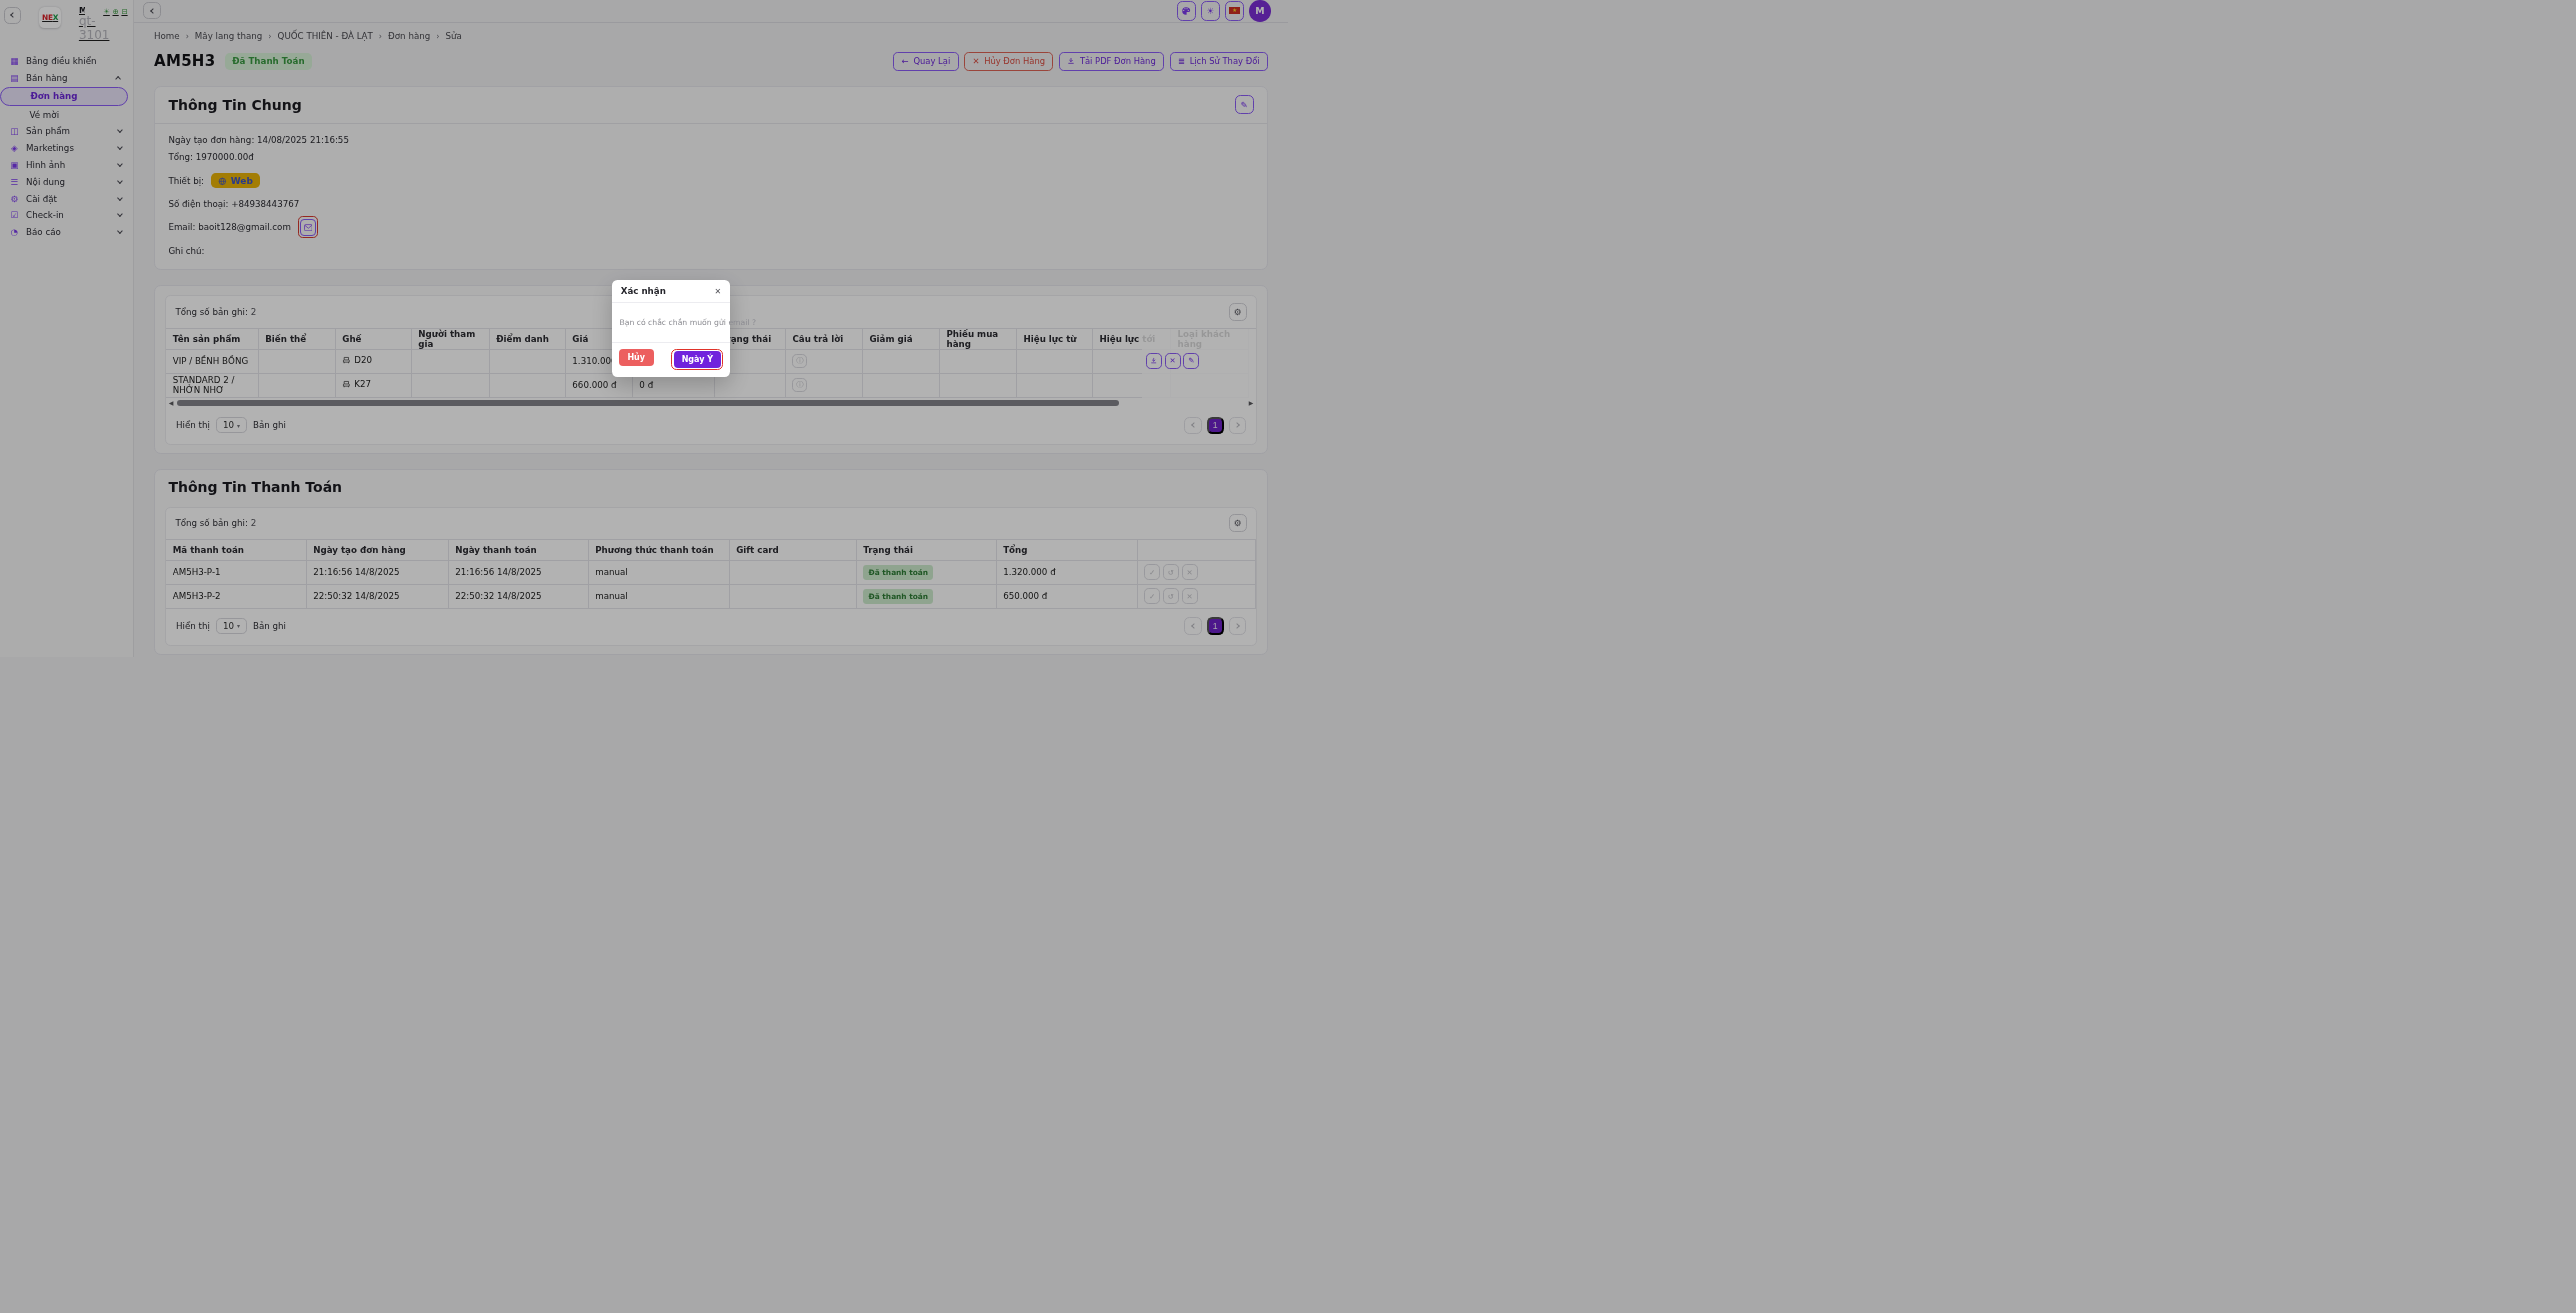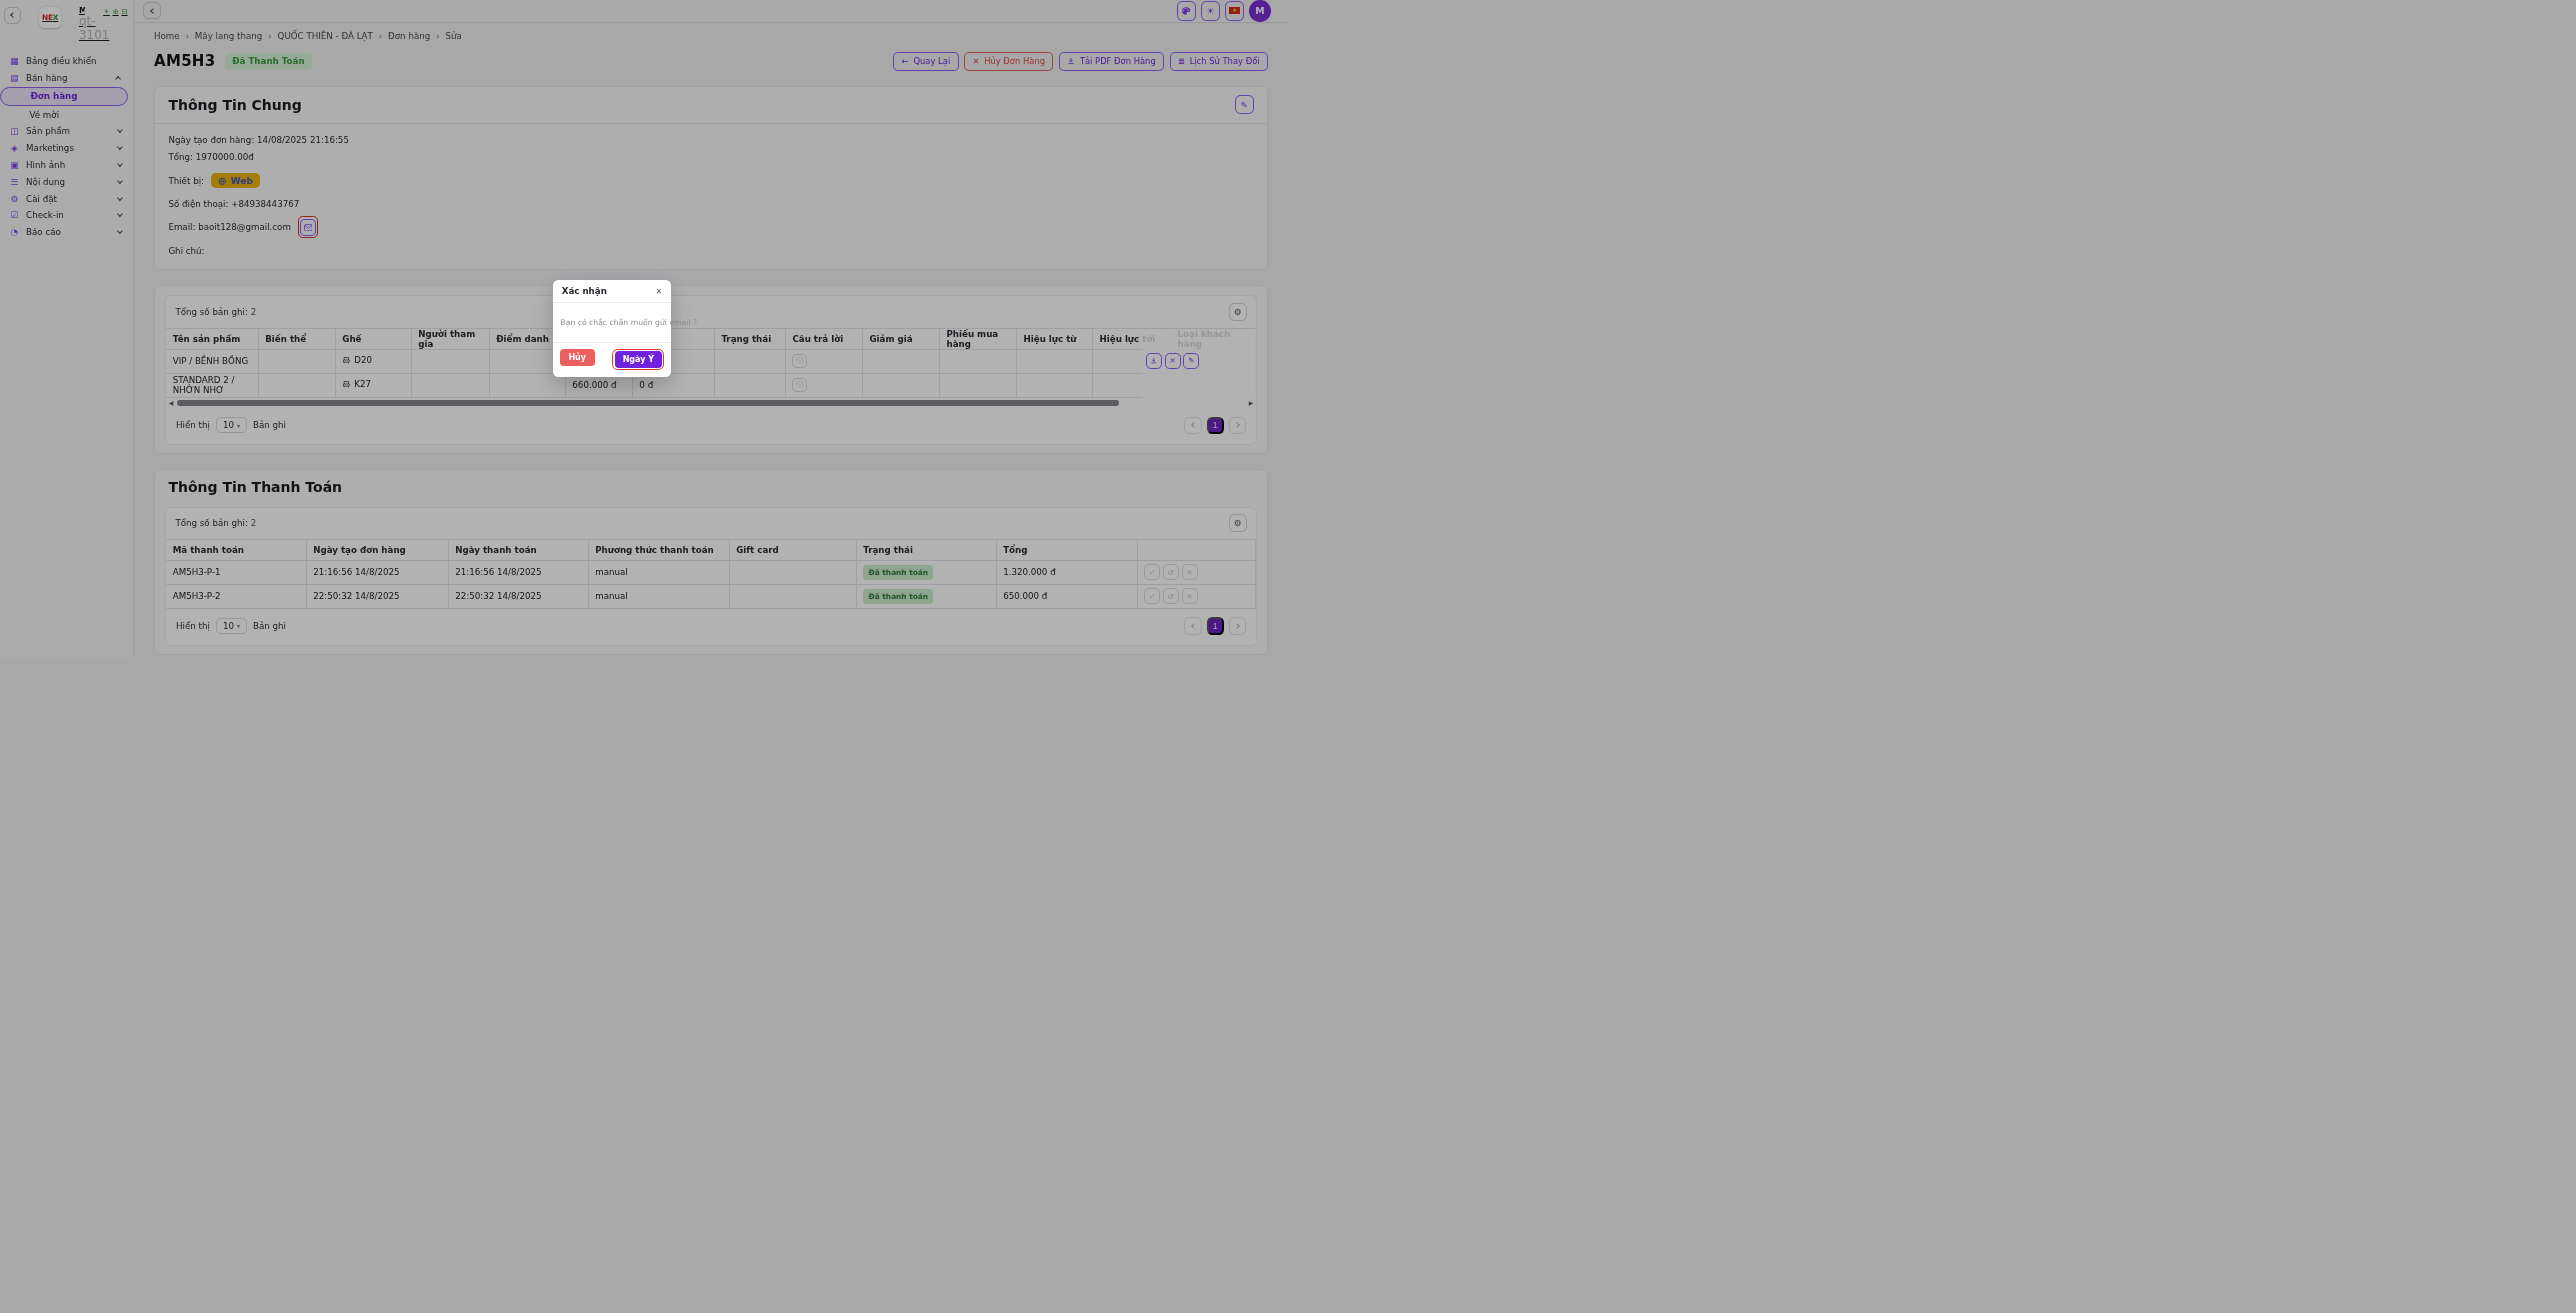--- a/index.html
+++ b/index.html
@@ -103,21 +103,21 @@
   .page-nav .chev { border-color:#b9b9bf; }
   .page-num { width:17.4px; height:17.4px; border-radius:5.4px; background:#6d21c8; color:#efeaf6; font-size:8.7px;
     display:flex; align-items:center; justify-content:center; cursor:pointer; }
   .pay-badge { background:#cdebcd; color:#2e7d36; font-size:7.4px; font-weight:700; padding:2.7px 5.4px; border-radius:3.4px; }
 
   .bottom-cards { display:flex; gap:6.7px; margin-top:14.8px; }
   .bottom-cards .bc { background:#f9f9fa; border:0.7px solid #e7e7ec; border-radius:6.7px 6.7px 0 0; height:8px; }
 
   
   .overlay { position:fixed; inset:0; background:rgba(0,0,0,.30); z-index:50; }
-  .modal { position:fixed; left:553px; top:280px; width:118px; z-index:60; background:#fff; border-radius:5.4px;
+  .modal { position:fixed; left:612px; top:280px; width:118px; z-index:60; background:#fff; border-radius:5.4px;
     box-shadow:0 8px 23px rgba(0,0,0,.22); }
   .modal-head { display:flex; align-items:center; justify-content:space-between; padding:6px 8.7px; border-bottom:0.7px solid #ececf0; }
   .modal-title { font-size:8.7px; font-weight:700; color:#26262c; }
   .modal-close { border:none; background:none; color:#55555b; font-size:8px; cursor:pointer; }
   .modal-body { padding:14.8px 7.4px; font-size:7.7px; color:#8b8b91; border-bottom:0.7px solid #ececf0; white-space:nowrap; }
   .modal-foot { display:flex; align-items:flex-start; justify-content:space-between; padding:6px 6.7px 6.7px; }
   .btn-cancel { background:#ec5f5f; color:#fff; border:none; border-radius:4px; padding:4px 8.7px; font-size:8px;
     font-weight:600; cursor:pointer; font-family:inherit; }
   .confirm-ring { border:1.3px solid #e03229; border-radius:5.4px; padding:1.3px; }
   .btn-confirm { background:#7122dd; color:#fff; border:none; border-radius:4px; padding:4px 8px; font-size:8px;

